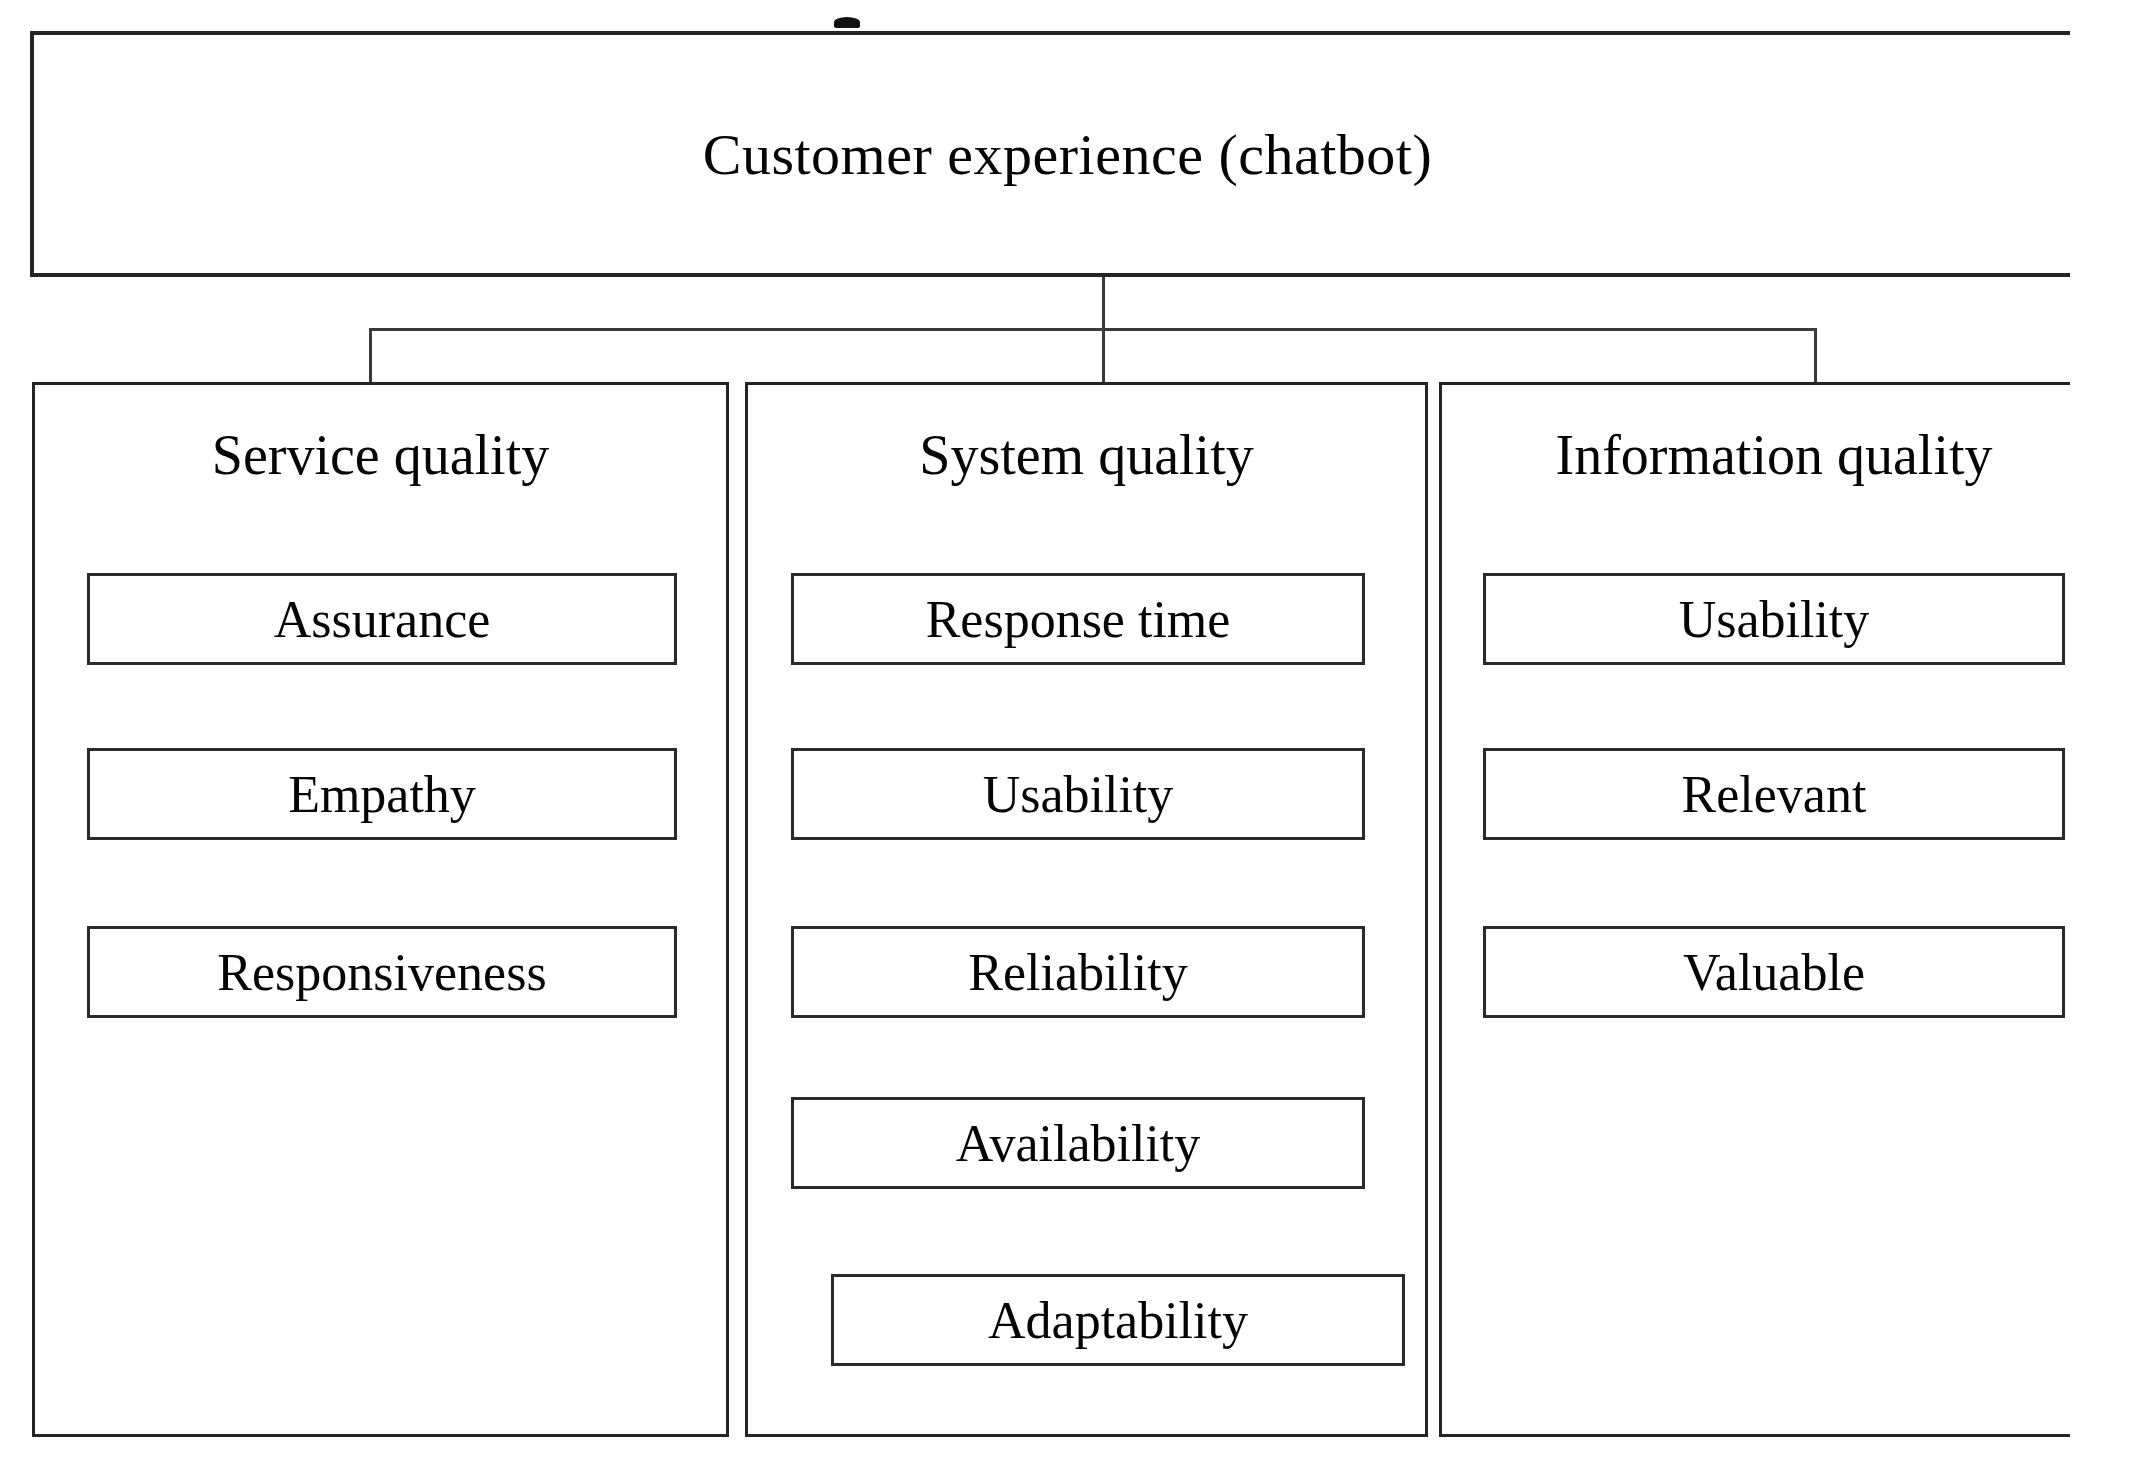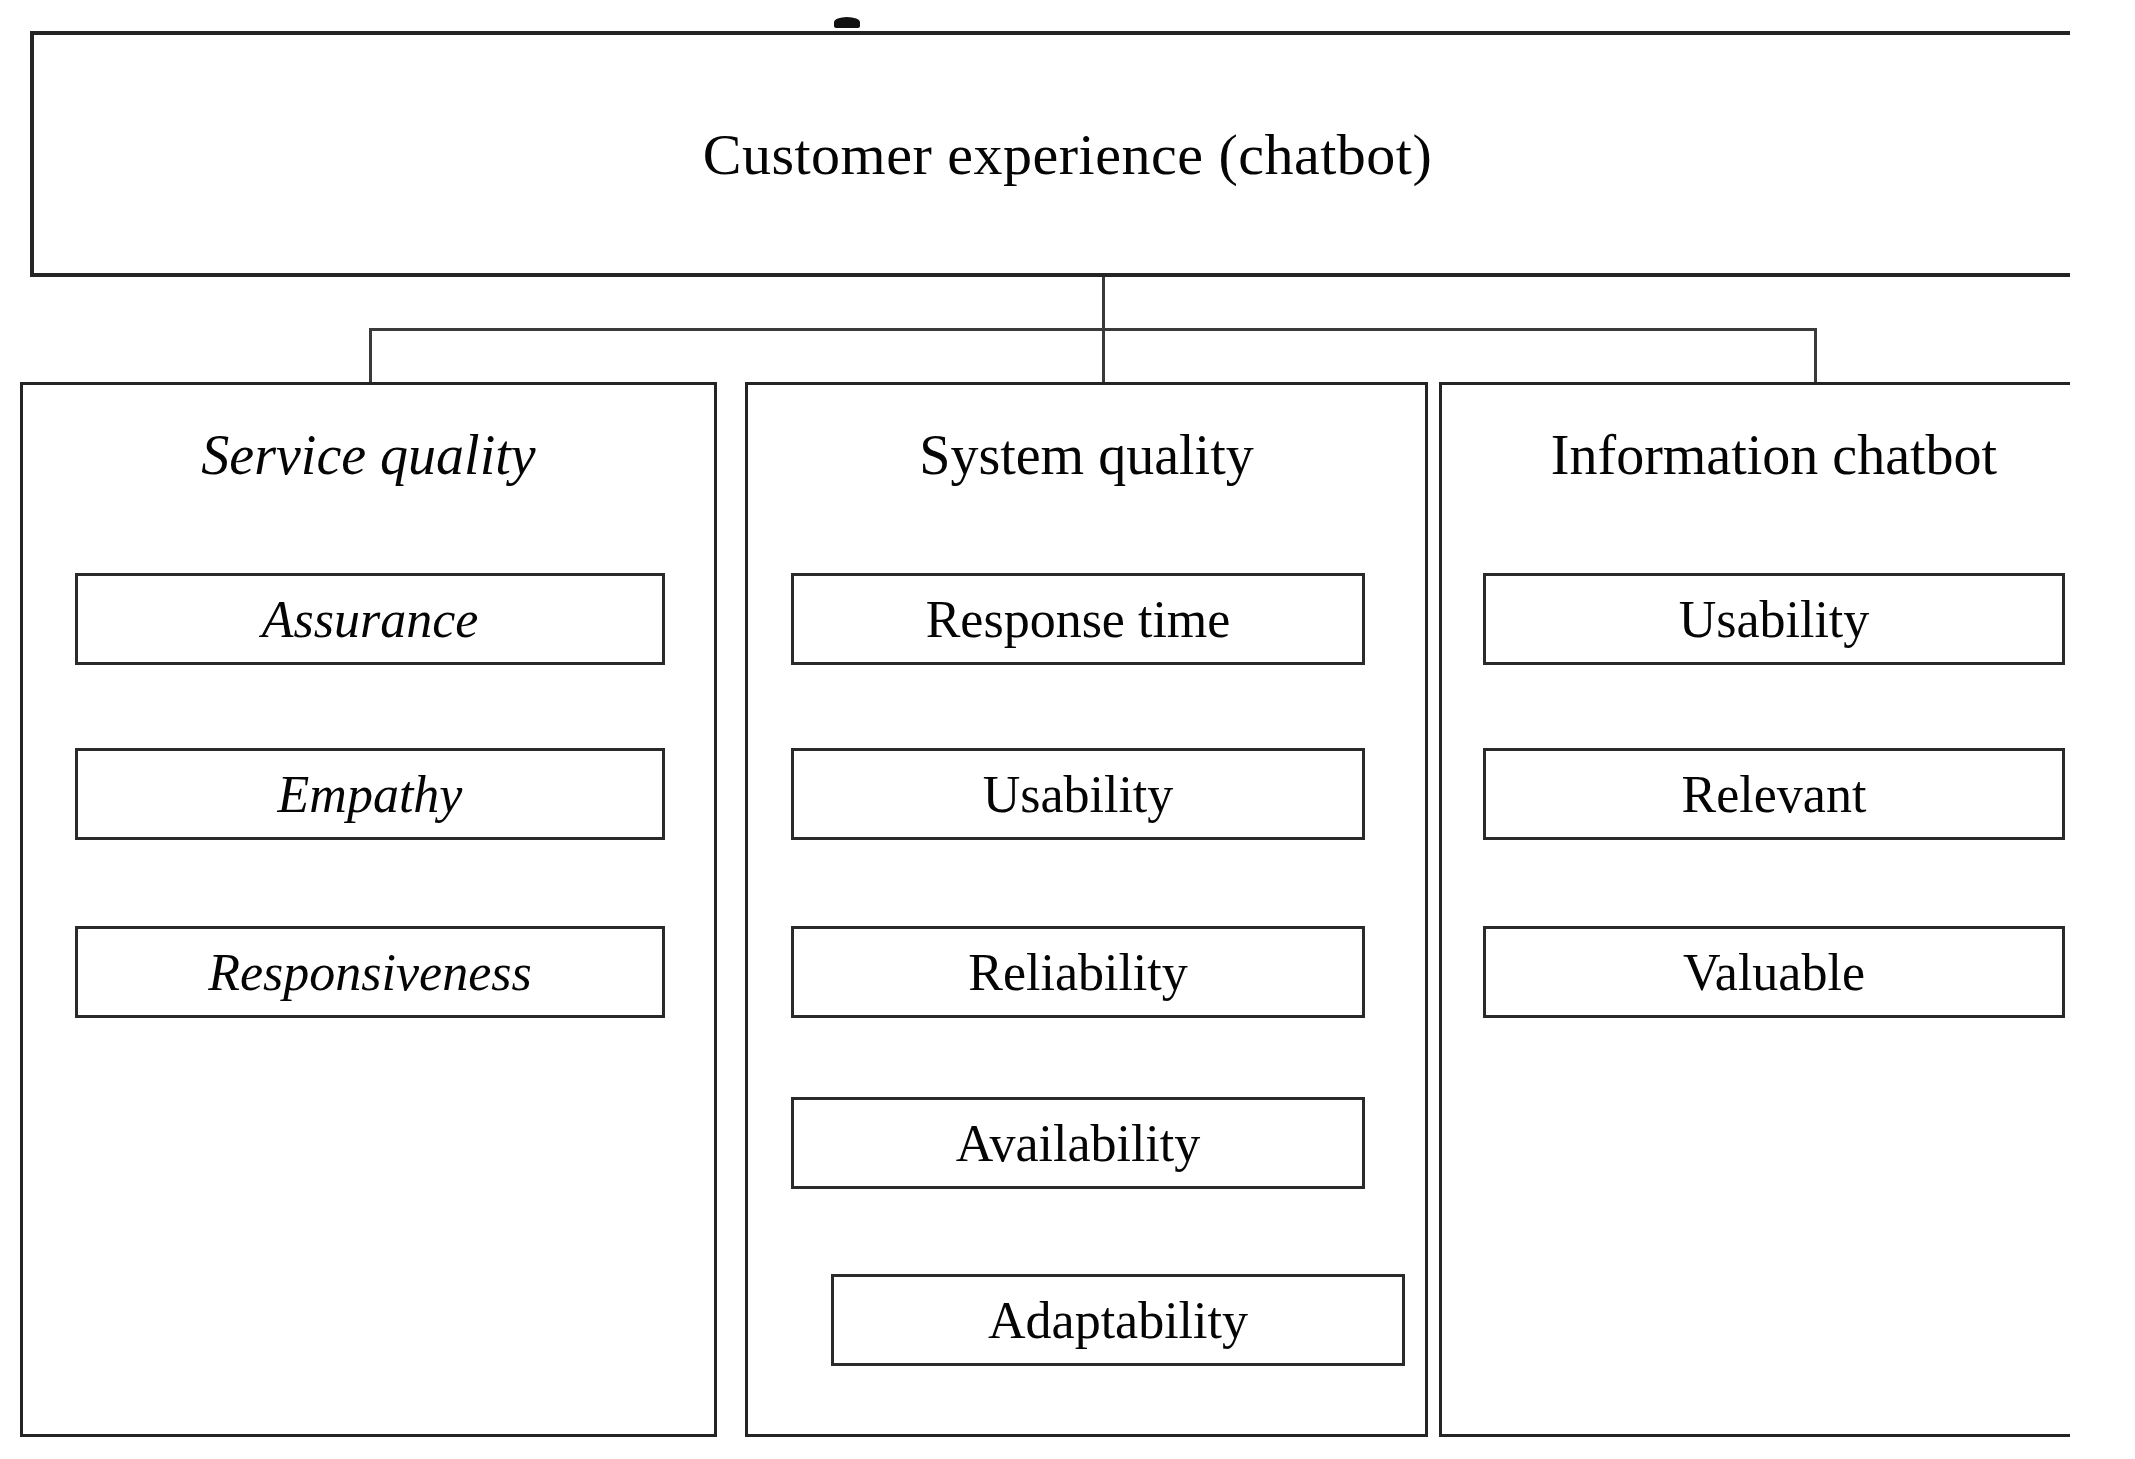--- a/index.html
+++ b/index.html
@@ -58,21 +58,21 @@
   .stub-right { left: 1814px; top: 328px; width: 3px;  height: 56px; }
 
   
   .column {
     position: absolute;
     top: 382px;
     height: 1055px;
     border: 3px solid #242424;
     box-sizing: border-box;
   }
-  .col-0 { left: 20px;   width: 697px; font-style: italic; }
+  .col-0 { left: 32px;   width: 697px; }
   .col-1 { left: 745px;  width: 683px; padding-left: 13px; }
   .col-2 { left: 1439px; width: 670px; }
 
   .col-header {
     position: absolute;
     left: 0;
     right: 0;
     top: 38px;
     text-align: center;
     font-size: 56px;
@@ -128,19 +128,19 @@
   <div class="column col-1">
     <div class="col-header">System quality</div>
     <div class="attr-box row-0">Response time</div>
     <div class="attr-box row-1">Usability</div>
     <div class="attr-box row-2">Reliability</div>
     <div class="attr-box row-3">Availability</div>
     <div class="attr-box row-4">Adaptability</div>
   </div>
 
   <div class="column col-2">
-    <div class="col-header">Information chatbot</div>
+    <div class="col-header">Information quality</div>
     <div class="attr-box row-0">Usability</div>
     <div class="attr-box row-1">Relevant</div>
     <div class="attr-box row-2">Valuable</div>
   </div>
 
 </div>
 
 </body></html>

